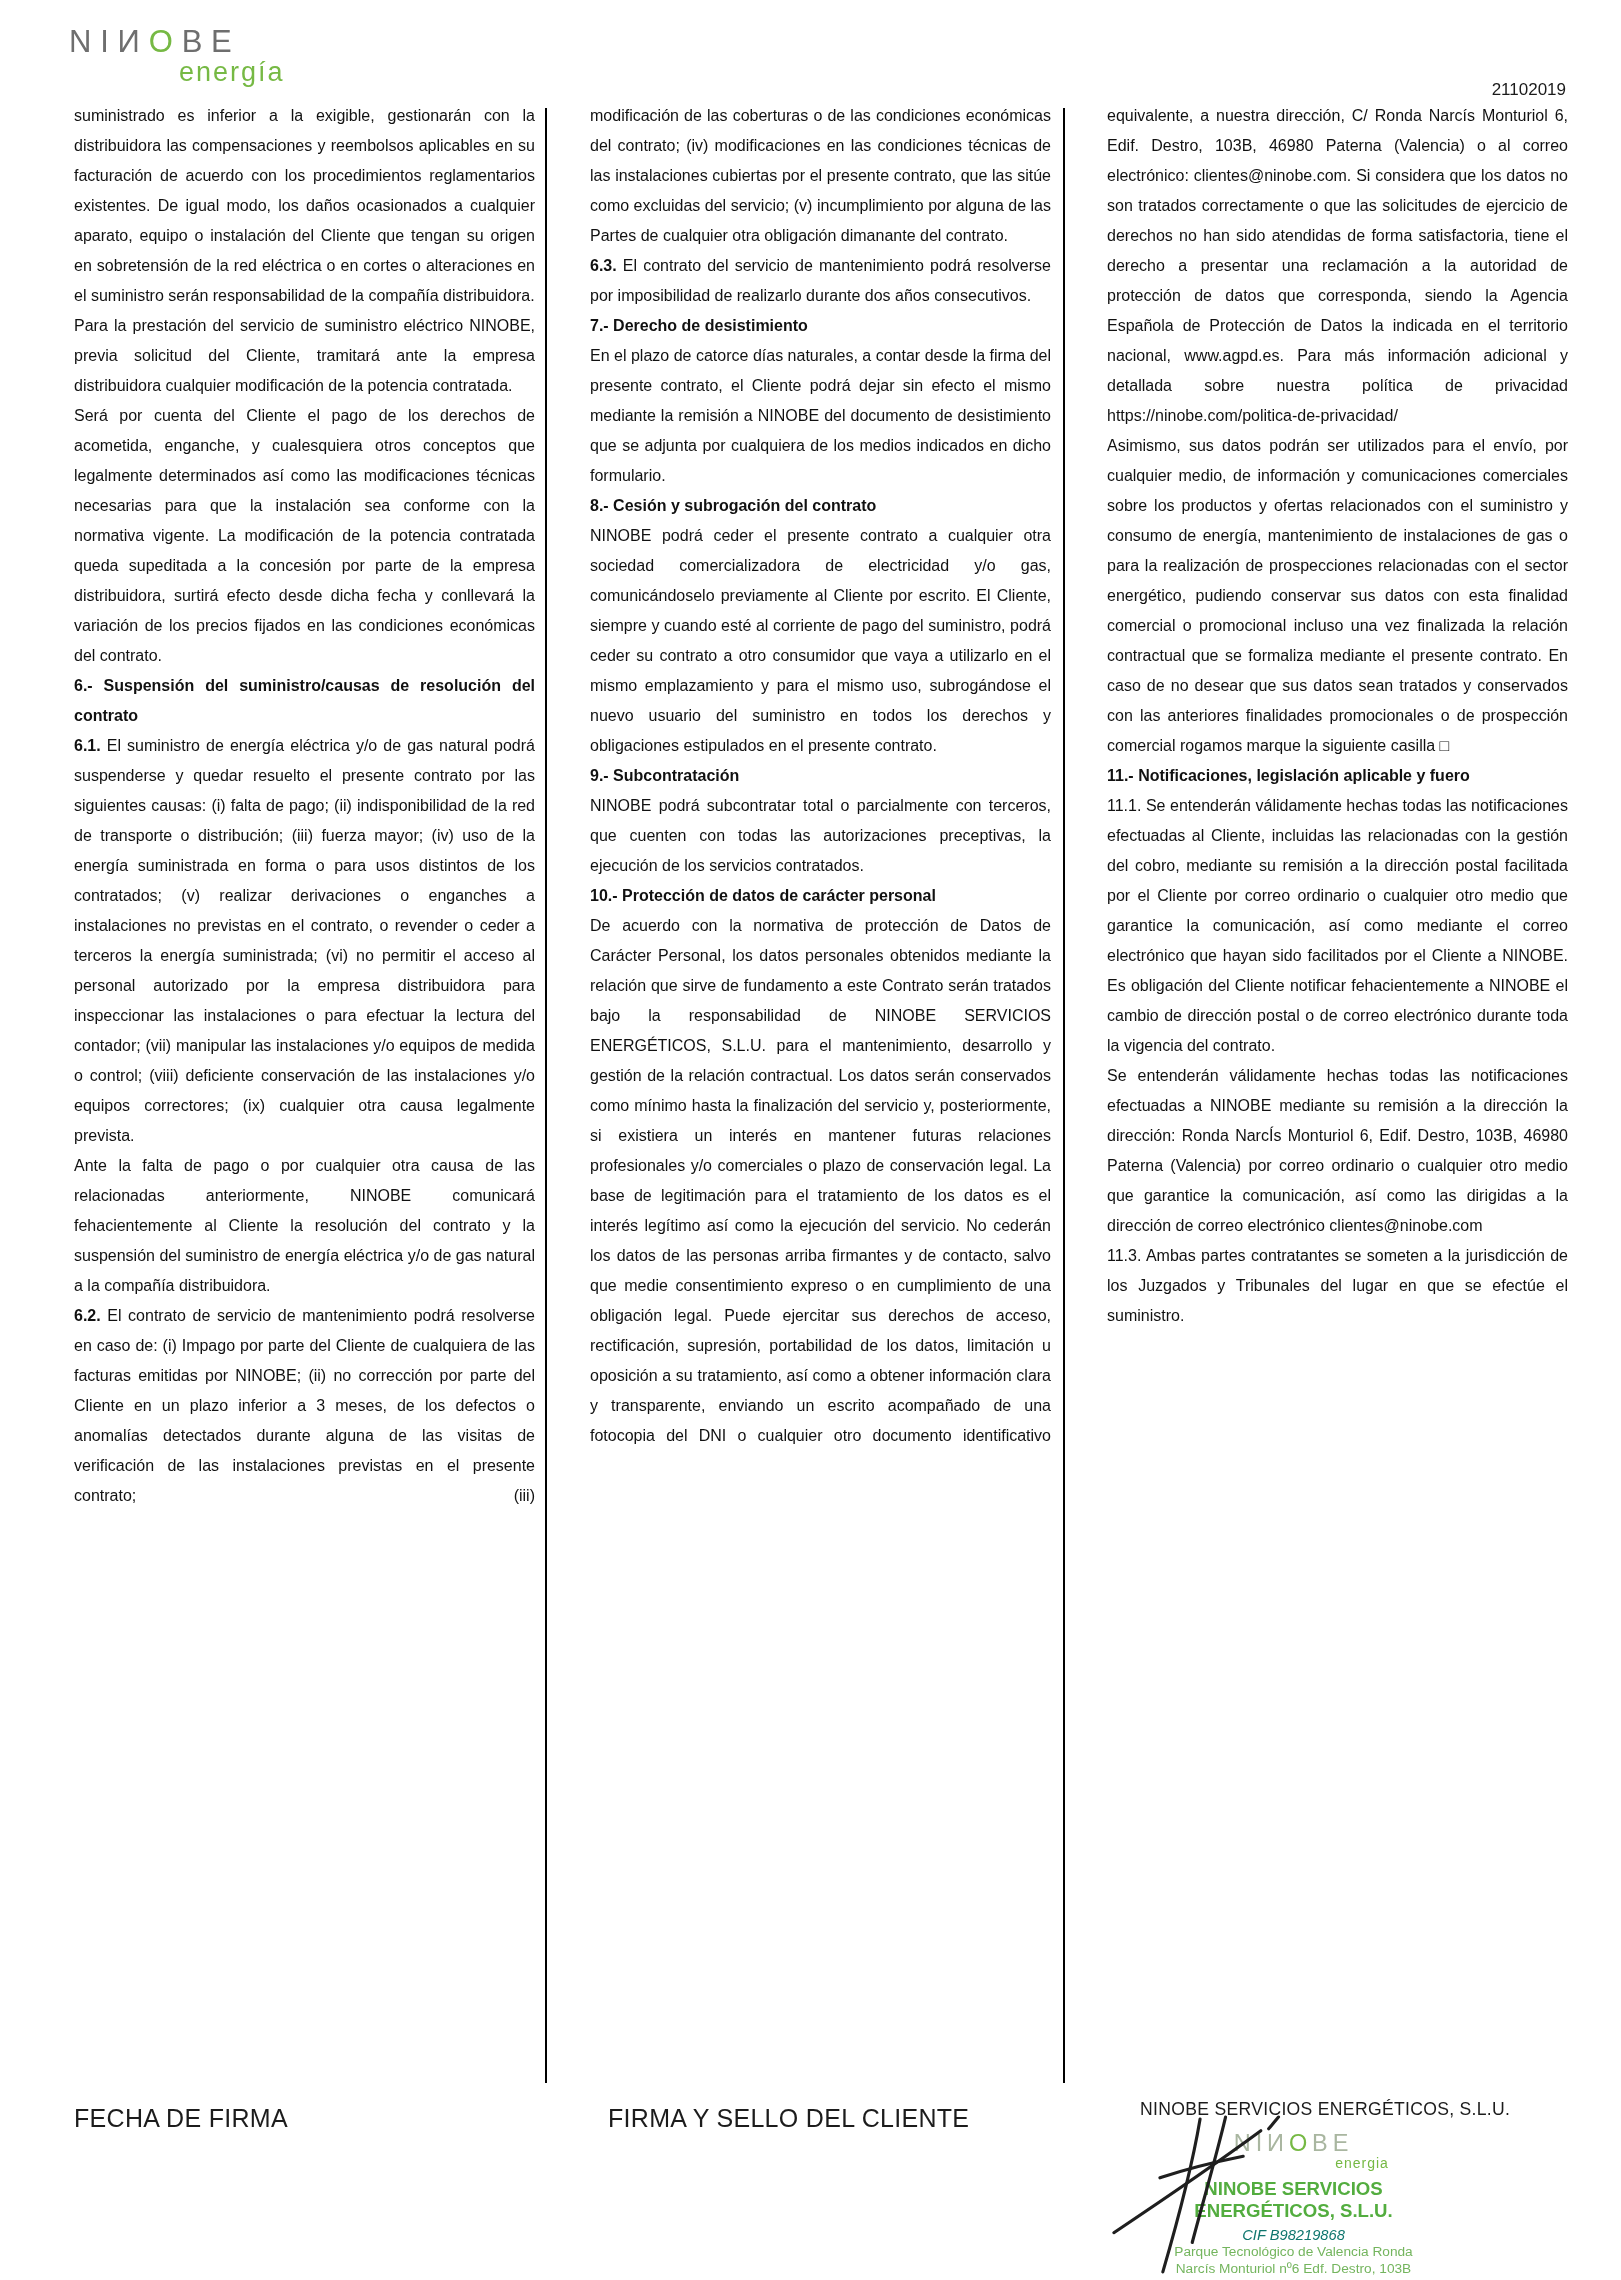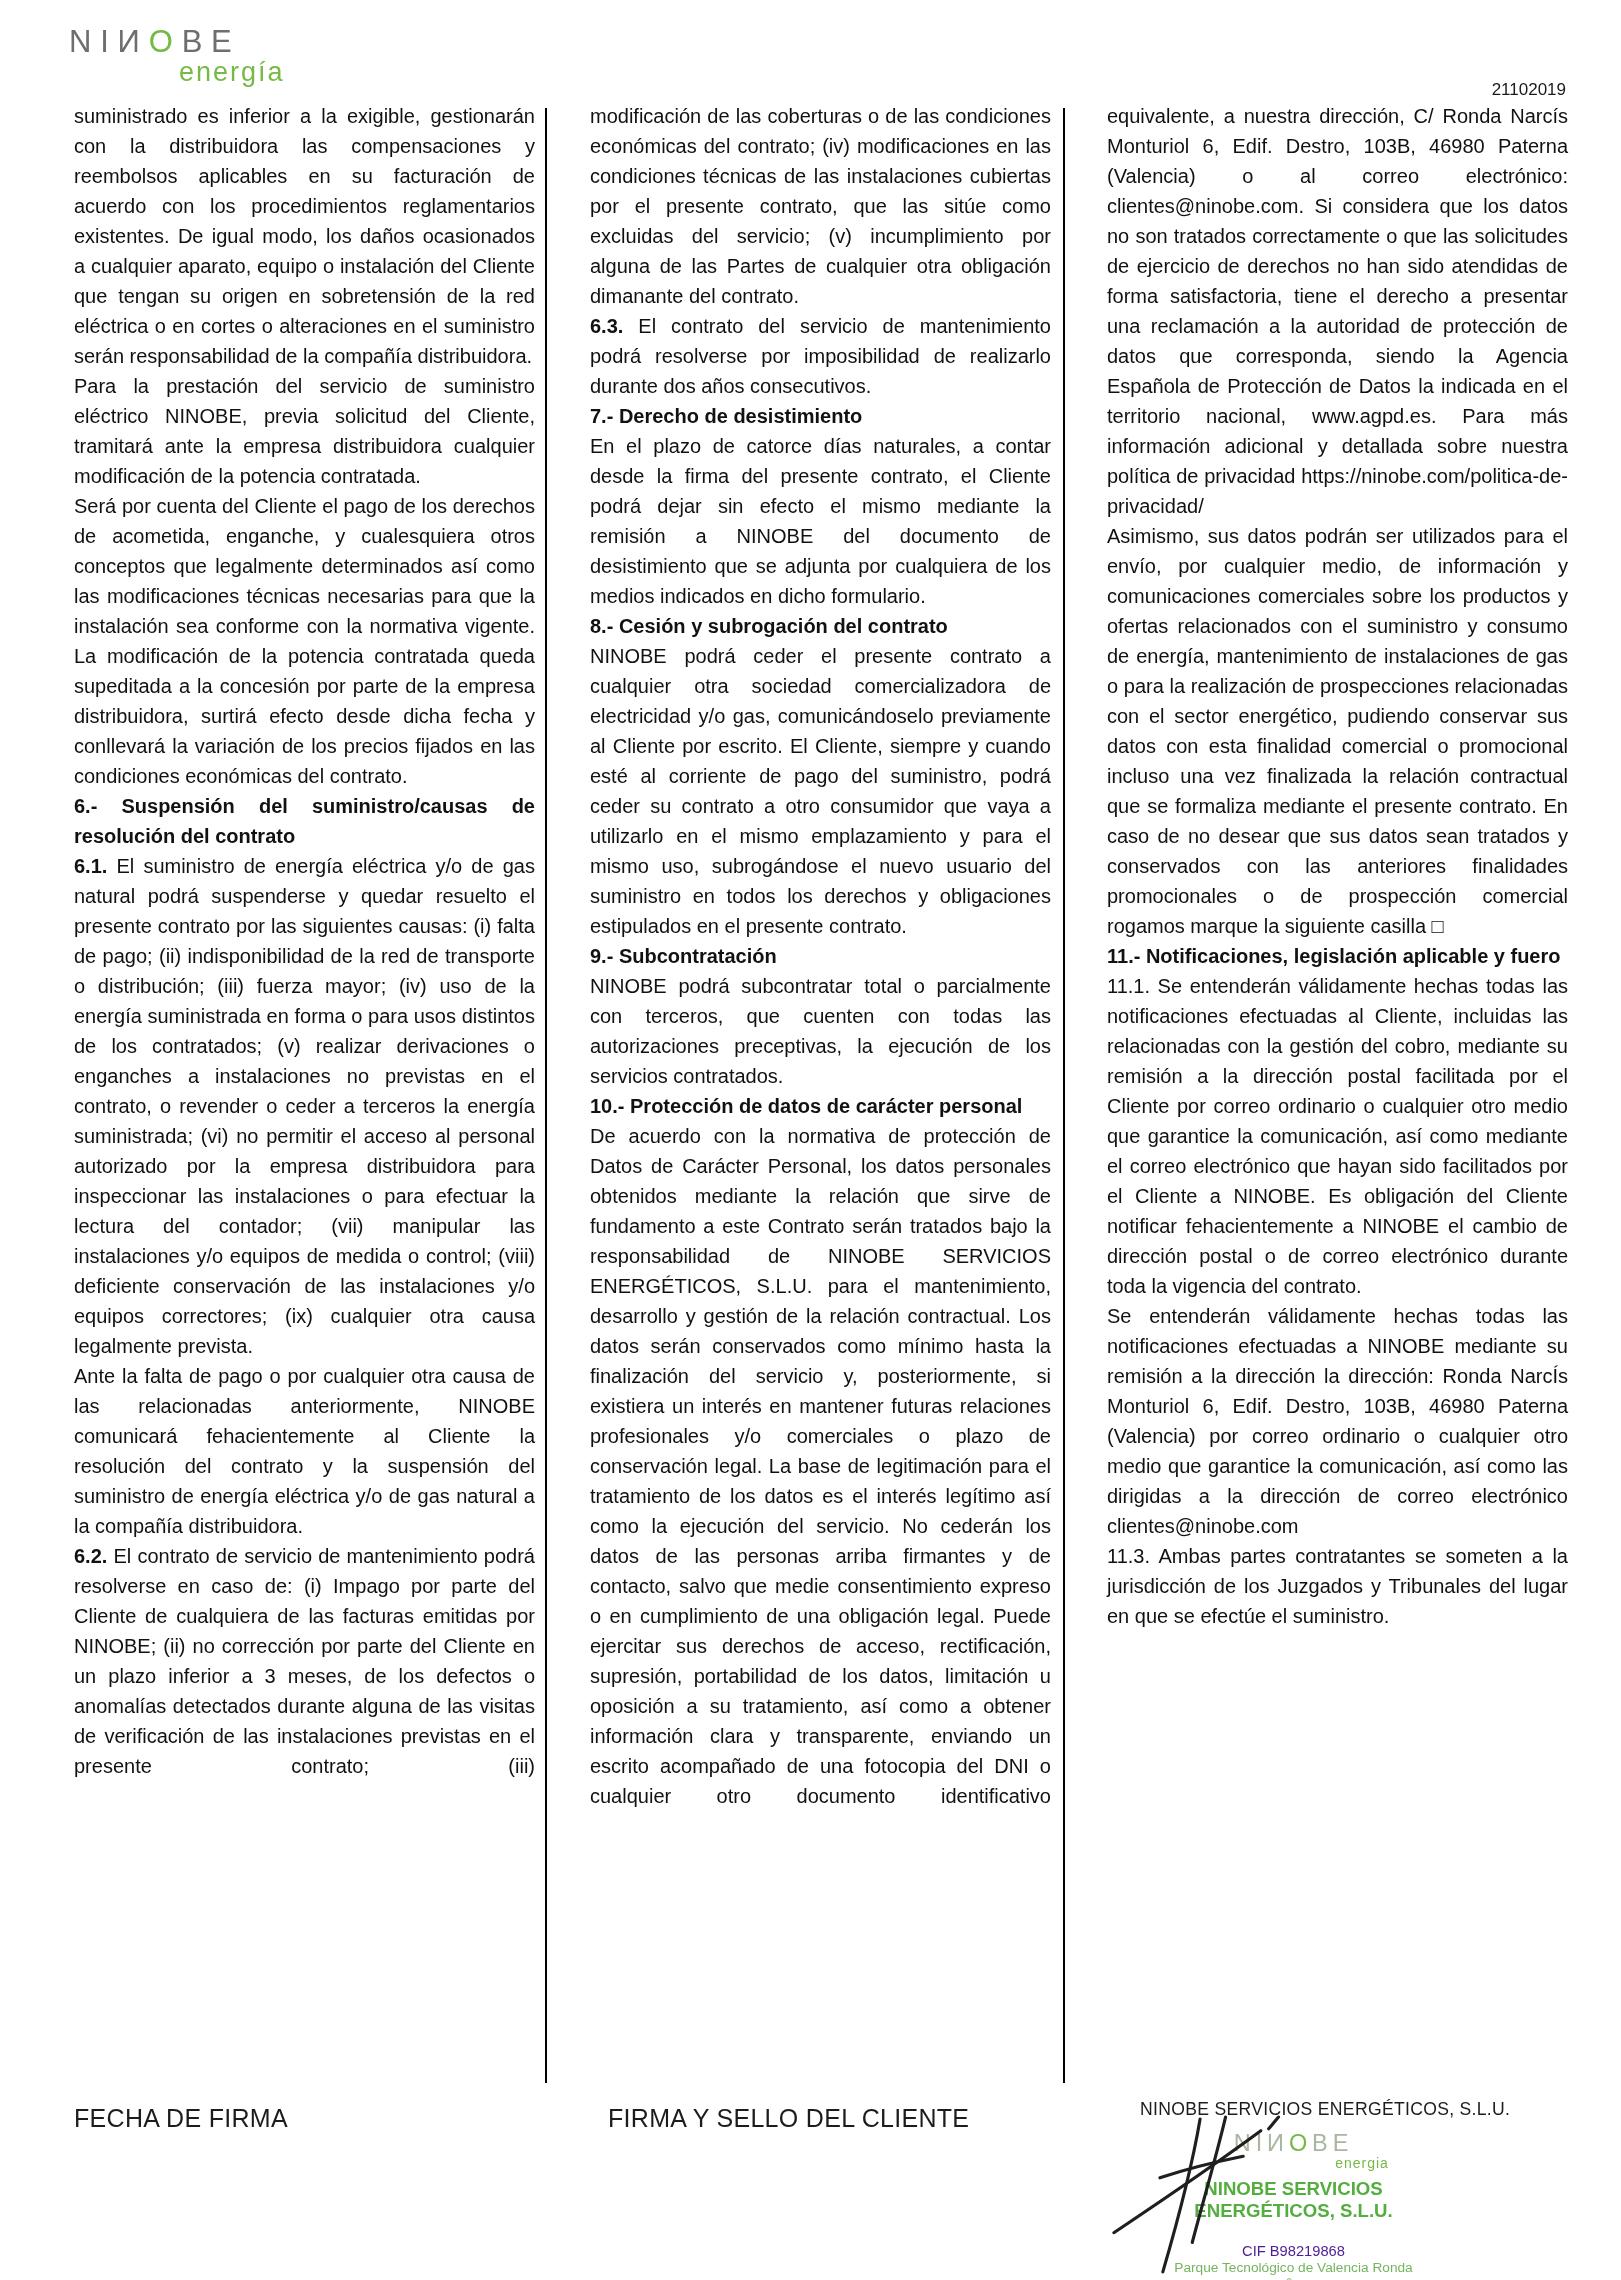--- a/index.html
+++ b/index.html
@@ -10,21 +10,21 @@
   }
   .date{
     position:absolute;top:80px;right:55px;font-size:17px;color:#1a1a1a;
   }
   .logo{position:absolute;left:69px;top:25.5px;line-height:1;}
   .logo .word{font-size:31px;letter-spacing:8.8px;color:#6e6e6e;font-weight:400;margin-top:16px;}
   .logo .o{color:#76b944;}
   .logo .sub{display:block;font-size:27px;color:#76b944;margin-left:110px;margin-top:2px;letter-spacing:2px;}
   .col{
     position:absolute;top:101px;width:461px;
-    font-size:20px;line-height:30px;text-align:justify;
+    font-size:16px;line-height:30px;text-align:justify;
   }
   .col p{margin:0;}
   .col p.h{font-weight:bold;}
   .col p.stretch{text-align-last:justify;}
   .col b{font-weight:bold;}
   #col1{left:74px;}
   #col2{left:590px;}
   #col3{left:1107px;}
   .vsep{
     position:absolute;top:108px;width:2px;height:1975px;background:#000;
@@ -37,21 +37,21 @@
   #f-left{left:74px;top:2104px;}
   #f-center{left:608px;top:2104px;}
   #f-right{left:1140px;top:2099px;font-size:17.6px;}
   .stamp{
     position:absolute;left:1132px;top:2129px;width:323px;text-align:center;line-height:1.2;
   }
   .stamp .slogo{font-size:23.5px;letter-spacing:4.9px;color:#a9b6a0;}
   .stamp .slogo .o{color:#76b944;}
   .stamp .ssub{display:block;font-size:14px;color:#76b944;margin-left:137px;letter-spacing:1px;margin-top:-2px;}
   .stamp .company{font-size:18.6px;font-weight:bold;color:#53ad3f;margin-top:5.9px;}
-  .stamp .cif{font-size:14.7px;color:#4c1d95;margin-top:20px;}
+  .stamp .cif{font-size:14.7px;color:#0f766e;margin-top:4px;font-style:italic;}
   .stamp .addr{font-size:13.7px;color:#74b55e;}
   .sig{
     position:absolute;left:1106px;top:2107px;z-index:3;
   }
 </style>
 </head>
 <body>
 
 <div class="logo">
   <span class="word"><span>NI</span><span>И</span><span class="o">O</span><span>BE</span></span>

